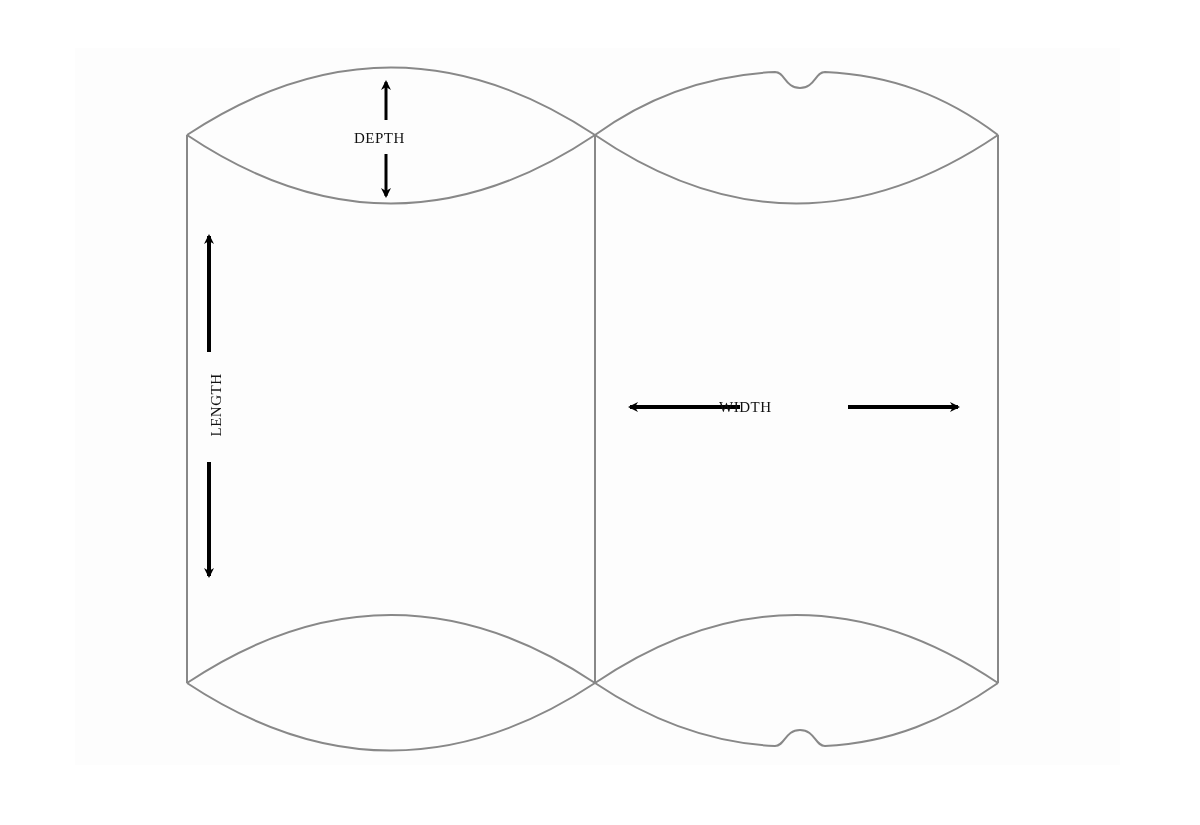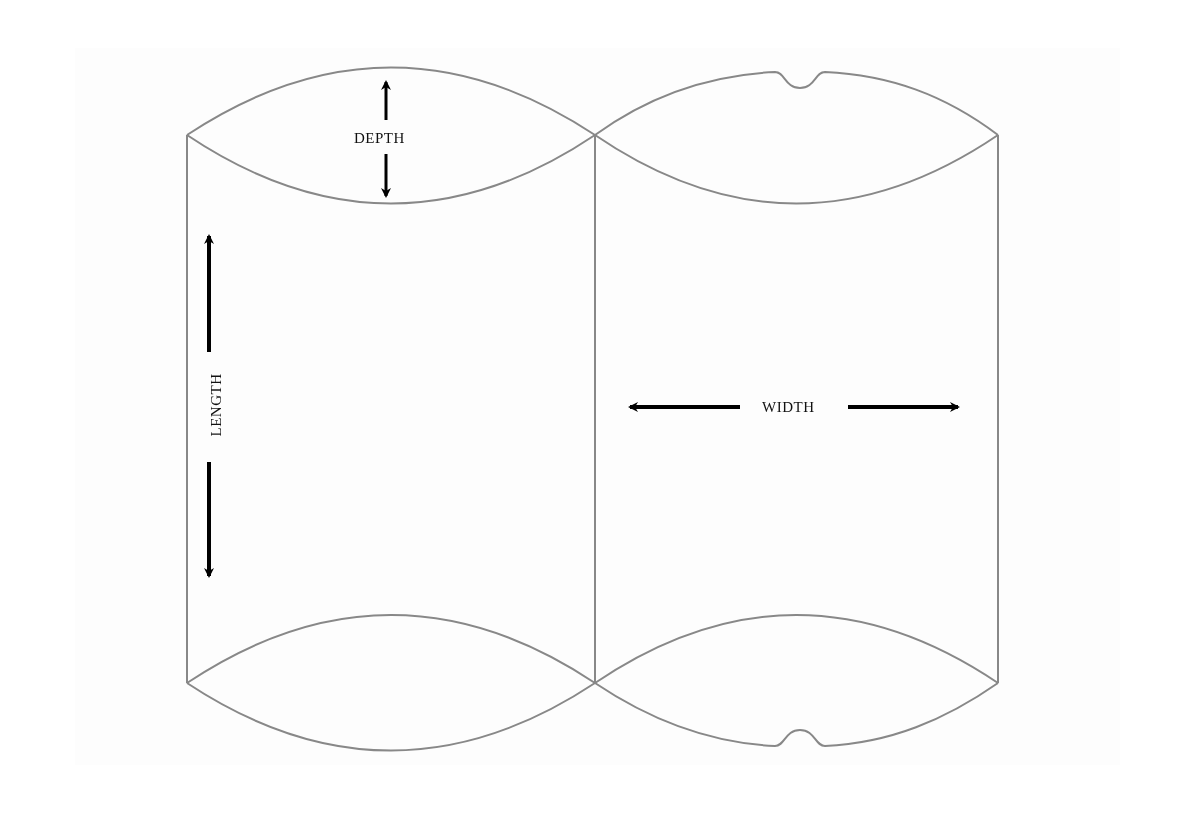--- a/index.html
+++ b/index.html
@@ -1,21 +1,21 @@
 <!DOCTYPE html>
 <html><head>
   <meta charset="utf-8">
   <style>
     html, body { margin: 0; padding: 0; background: #ffffff; }
     body { width: 1200px; height: 825px; position: relative; overflow: hidden; font-family: "Liberation Serif", serif; }
     .paper { position: absolute; left: 75px; top: 48px; width: 1045px; height: 717px; background: #fdfdfd; }
     svg.diagram { position: absolute; left: 0; top: 0; }
     .label { position: absolute; font-family: "Liberation Serif", serif; font-size: 15px; letter-spacing: 0.5px; color: #111; white-space: nowrap; }
     .lbl-depth { left: 354px; top: 130px; }
-    .lbl-width { left: 762px; top: 399px; text-align: right; }
+    .lbl-width { left: 719px; top: 399px; text-align: right; }
     .lbl-length { left: 186px; top: 398px; transform: rotate(-90deg); transform-origin: center; width: 60px; text-align: center; }
     .watermark { position: absolute; left: 230px; top: 340px; font-family: "Liberation Serif", serif; font-style: italic; font-size: 90px; color: rgba(0,0,0,0.025); transform: rotate(-38deg); transform-origin: left top; white-space: nowrap; pointer-events: none; }
   </style>
 </head>
 <body>
 
 <div class="paper"></div>
 
 <div class="watermark"></div>
 

